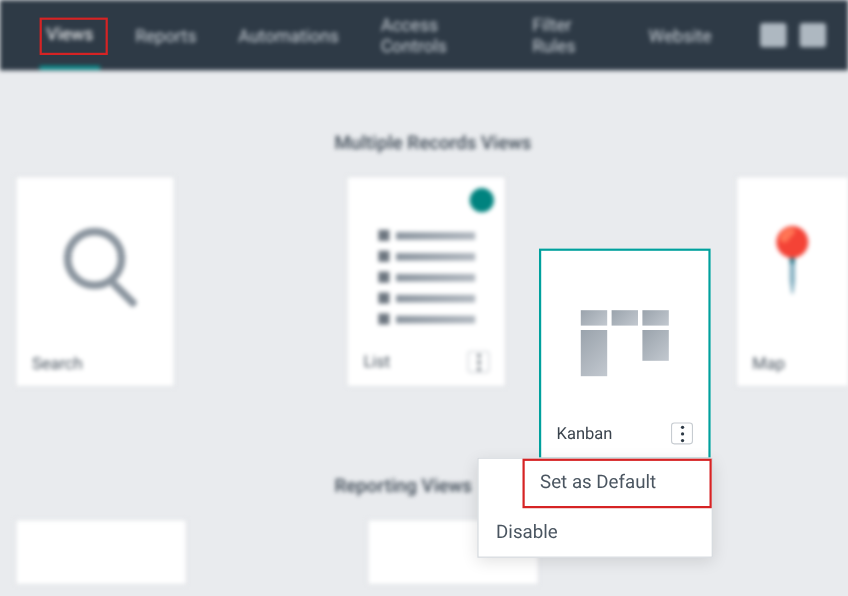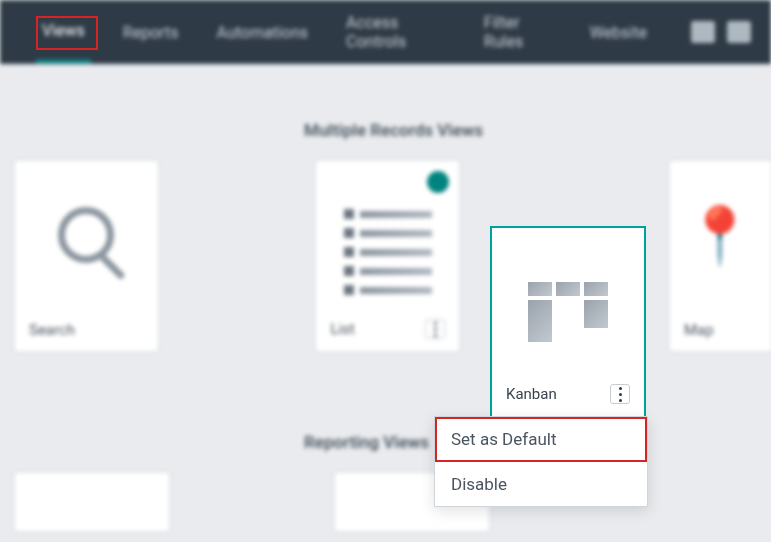--- a/index.html
+++ b/index.html
@@ -43,21 +43,21 @@
   .icon-kanban .c1 .cell:last-child { height:42px; }
   .icon-kanban .c2 .cell { width:24px; height:14px; }
   .icon-kanban .c3 .cell { width:24px; height:14px; }
   .icon-kanban .c3 .cell:last-child { height:28px; }
   .icon-map { font-size: 56px; color:#8b959f; }
 
   
   .menu { position: absolute; left: 434px; top: 416px; width: 214px; background: #fff; border: 1px solid #d0d5da; box-shadow: 0 4px 14px rgba(0,0,0,.12); }
   .menu-item { padding: 12px 16px; font-size: 17px; color: #4a5560; cursor: pointer; }
   .menu-item:first-child { border-bottom: 1px solid #e6e9ec; }
-  .menu-item.hi { outline: 2px solid #d62324; outline-offset: -2px; }
+  .menu-item.hi { outline: 2px solid #d62324; outline-offset: -2px; margin-left: 40px; }
 
   
   .hi-box { position: absolute; left: 36px; top: 16px; width: 62px; height: 34px; border: 2px solid #d62324; }
 
   
   .kanban-crisp { position: absolute; left: 490px; top: 226px; width: 156px; height: 192px; background: #fff; border: 2px solid #00a09d; display:flex; flex-direction:column; align-items:center; padding-top: 48px; }
   .kanban-crisp .label-row { position:absolute; left:14px; right:14px; bottom:12px; display:flex; align-items:center; justify-content:space-between; }
   .kanban-crisp .label { font-size:15px; color:#3a434d; }
 
   

